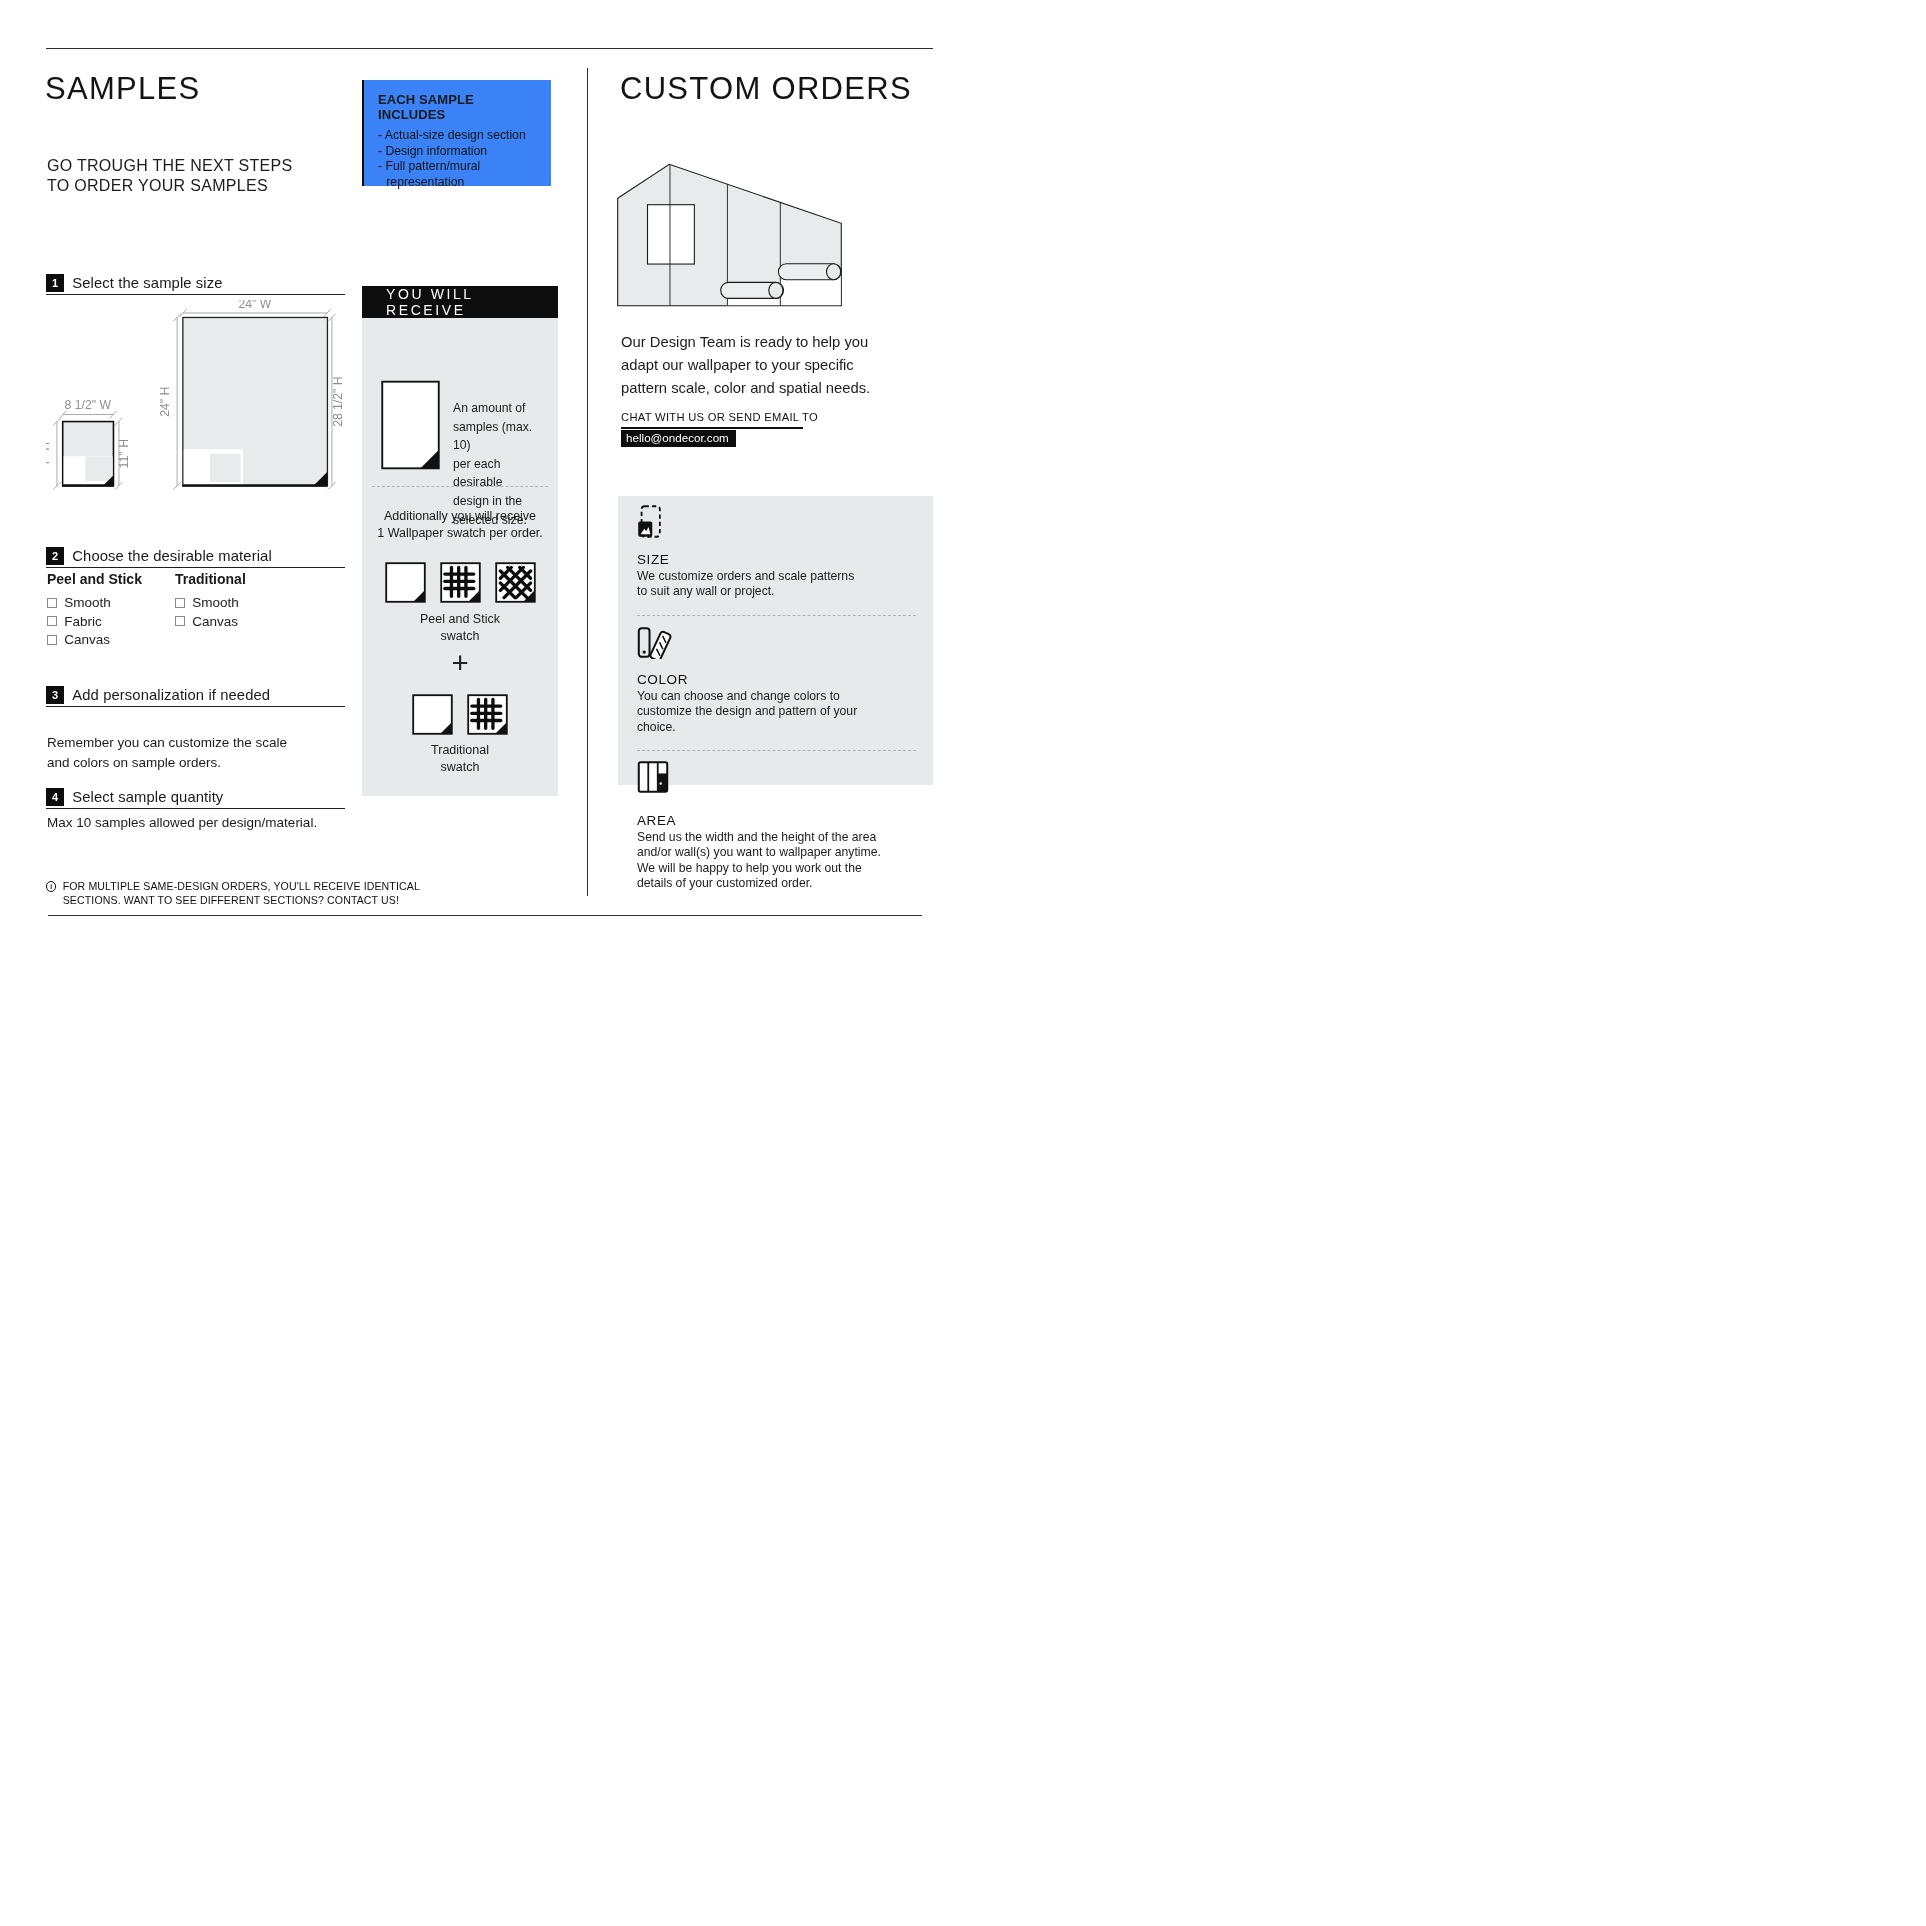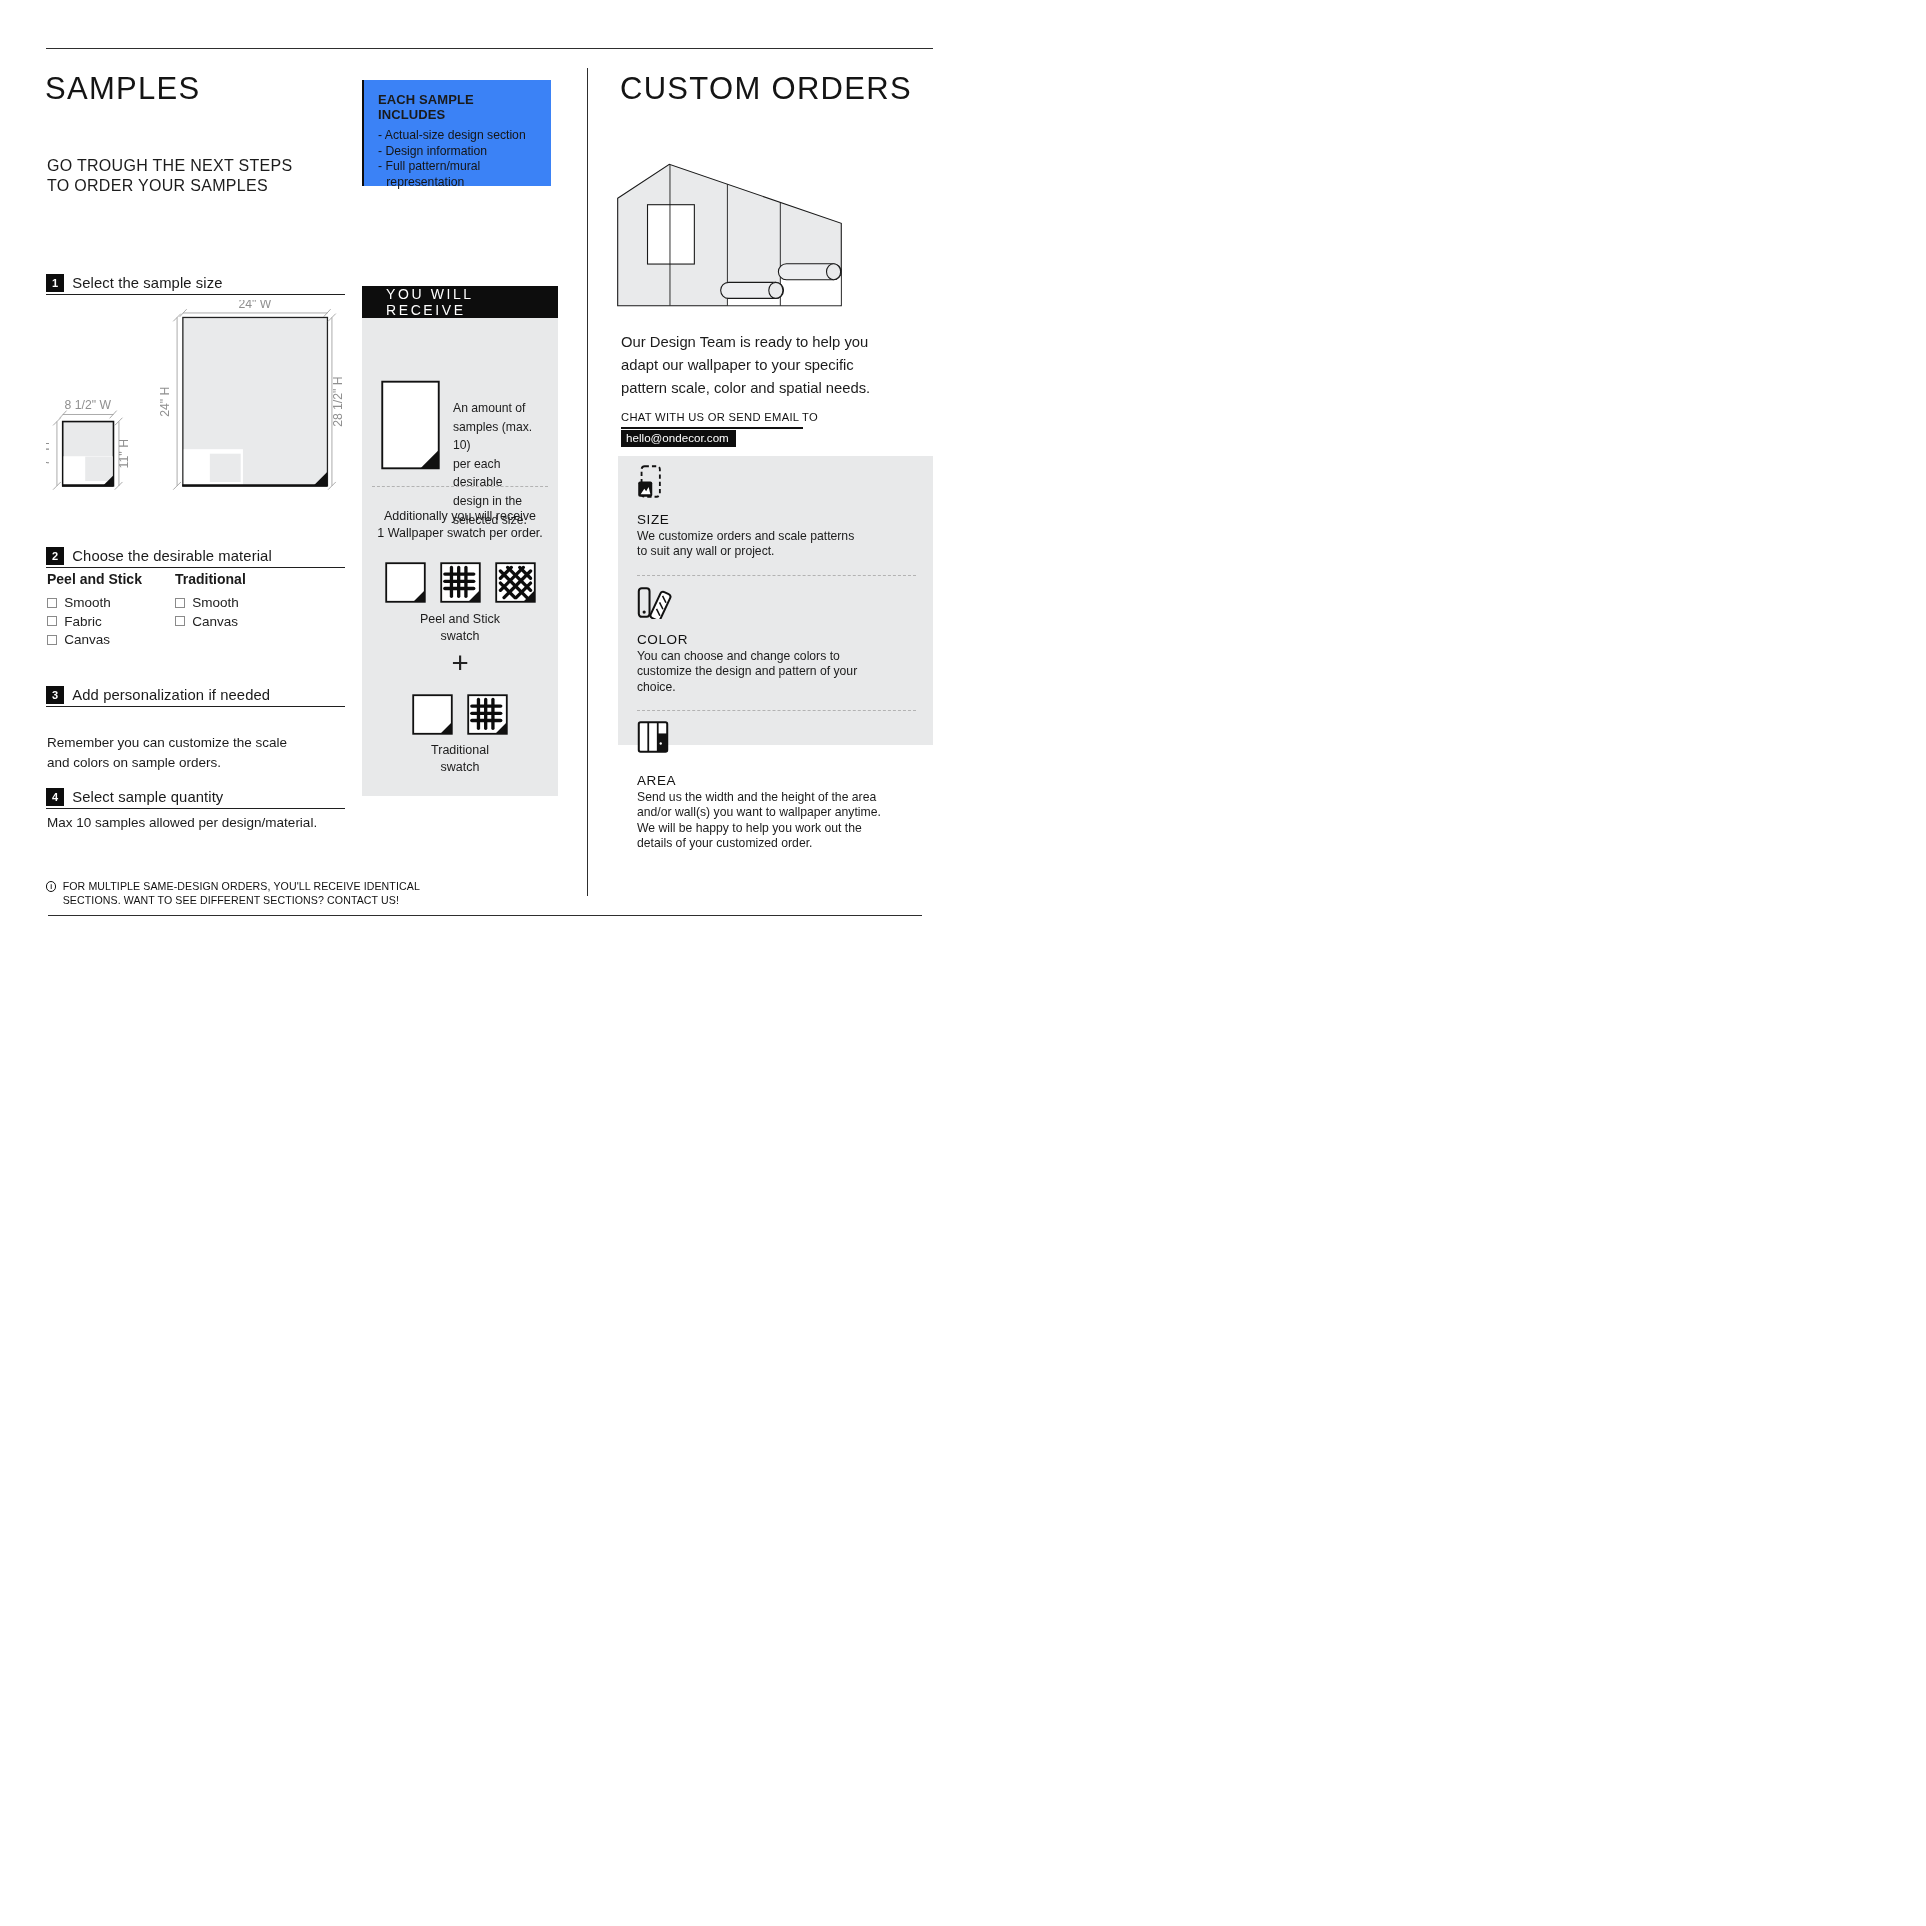--- a/index.html
+++ b/index.html
@@ -289,21 +289,21 @@
     <span style="display:block;">adapt our wallpaper to your specific</span>
     <span style="display:block;">pattern scale, color and spatial needs.</span>
   </div>
 
   <div class="abs chat" style="left:621px; top:411px;">CHAT WITH US OR SEND EMAIL TO</div>
   <div class="rule" style="left:621px; top:427px; width:182px; height:1.6px; background:#111;"></div>
   <div class="abs" style="left:621px; top:430px;">
     <span class="email">hello@ondecor.com</span>
   </div>
 
-  <div class="abs right-panel" style="left:618px; top:456px; width:315px; height:289px;">
+  <div class="abs right-panel" style="left:618px; top:496px; width:315px; height:289px;">
 
     <svg class="abs" style="left:19px; top:9px;" width="24.4" height="33" viewBox="0 0 40 54">
       <rect x="7.5" y="2" width="30" height="50" rx="5" fill="none" stroke="#111" stroke-width="3" stroke-dasharray="7 5"></rect>
       <rect x="2" y="27" width="23" height="25" rx="3" fill="#111"></rect>
       <polygon points="6,48 12,39 15,43 19,36 22,48" fill="#fff"></polygon>
     </svg>
     <div class="abs sec-h" style="left:19px; top:56px;">SIZE</div>
     <div class="abs sec-body" style="left:19px; top:73px;">
       <span style="display:block;">We customize orders and scale patterns</span>
       <span style="display:block;">to suit any wall or project.</span>

